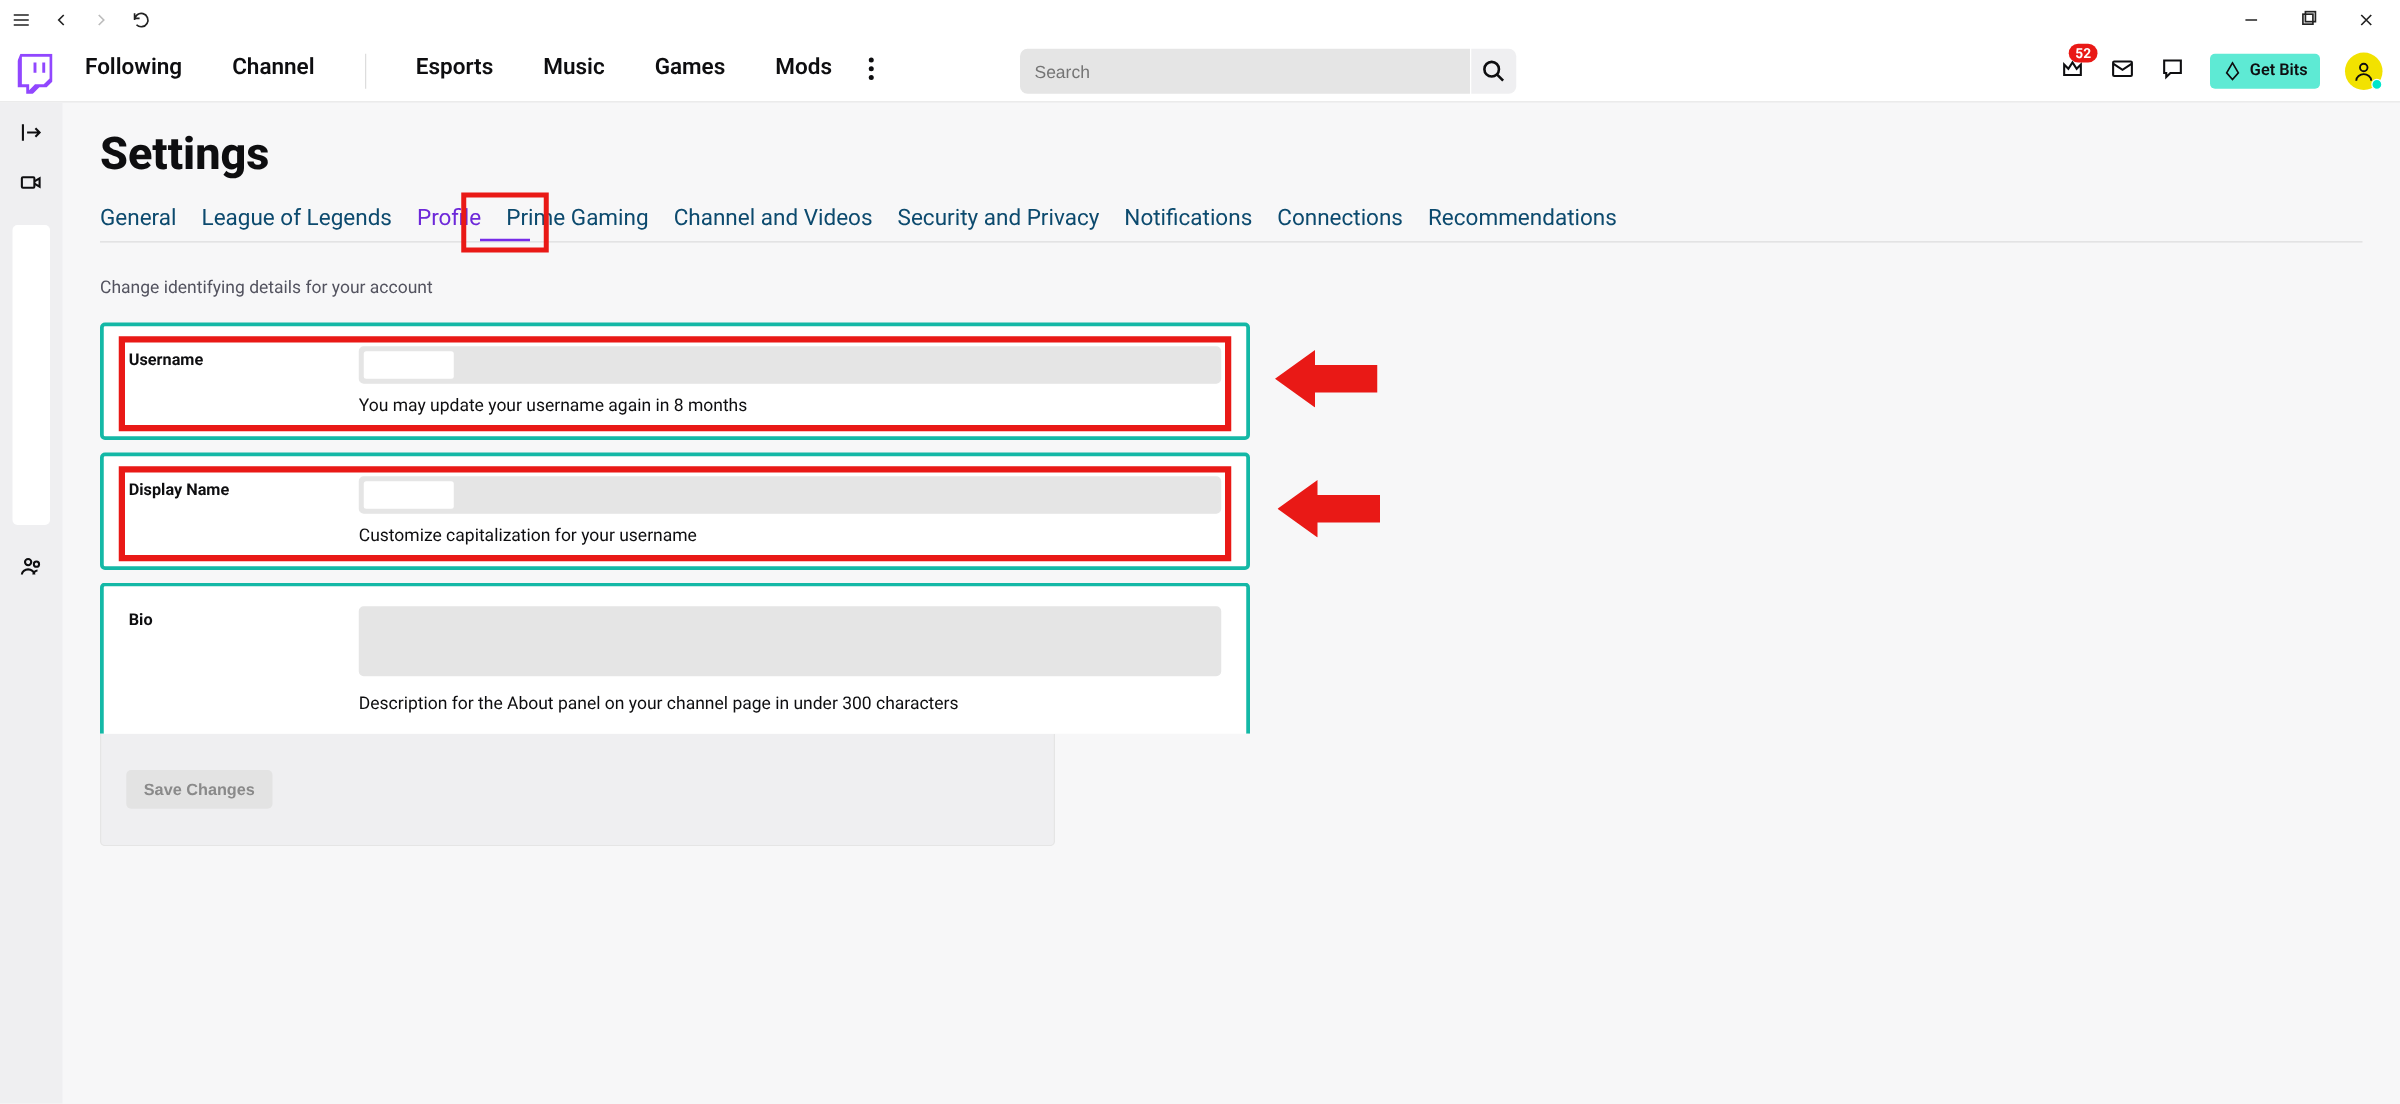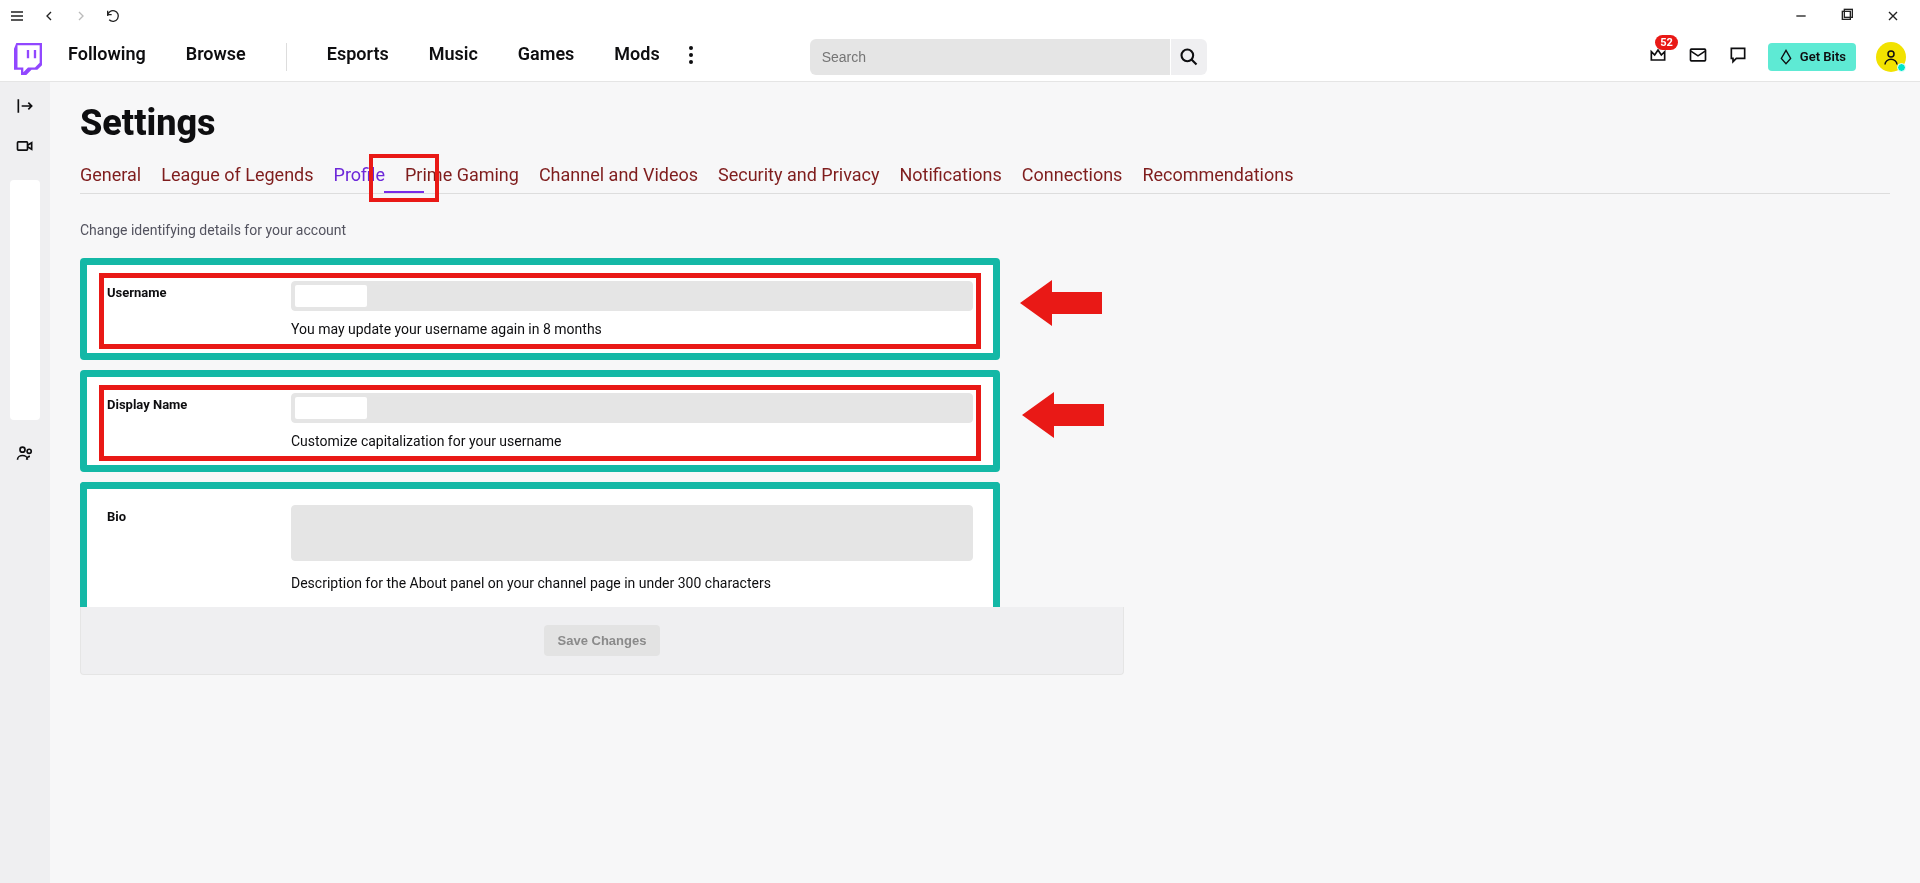--- a/index.html
+++ b/index.html
@@ -32,47 +32,47 @@
   
   .main-wrap { display: flex; height: calc(100% - 82px); }
   .left-sidebar { width: 50px; background: #efeff1; display: flex; flex-direction: column; align-items: center; padding-top: 14px; gap: 20px; }
   .side-icon { width: 20px; height: 20px; cursor: pointer; }
   .side-blank { width: 30px; height: 240px; background: #fff; border-radius: 4px; margin-top: 4px; }
   
   .content { flex: 1; padding: 20px 30px 0 30px; overflow-y: auto; }
   .page-title { font-size: 36px; font-weight: 800; margin-bottom: 20px; }
   
   .tabs { display: flex; gap: 20px; border-bottom: 1px solid #ddd; margin-bottom: 28px; position: relative; }
-  .tab { font-size: 18px; padding: 0 0 8px 0; cursor: pointer; color: #7f1d1d; }
+  .tab { font-size: 18px; padding: 0 0 8px 0; cursor: pointer; color: #0c4a6e; }
   .tab.active { color: #6d28d9; }
   .tab-highlight { position: absolute; border: 4px solid #e91916; padding: 4px 8px 8px 8px; left: 289px; top: -10px; width: 70px; height: 48px; pointer-events: none; }
   .tab-underline { height: 2px; background: #772ce8; width: 40px; position: absolute; left: 304px; bottom: 0; }
   
   .section-title { font-size: 18px; font-weight: 700; margin-bottom: 8px; }
   .section-sub { font-size: 14px; color: #53535f; margin-bottom: 20px; }
   
-  .card { background: #fff; border: 7px solid #14b8a6; border-radius: 4px; width: 920px; margin-bottom: 10px; position: relative; }
+  .card { background: #fff; border: 3px solid #14b8a6; border-radius: 4px; width: 920px; margin-bottom: 10px; position: relative; }
   .card-inner { padding: 16px 20px; }
   .form-row { display: flex; align-items: flex-start; }
   .form-label { width: 184px; font-size: 13px; font-weight: 700; padding-top: 4px; }
   .form-field { flex: 1; }
   .field-input { width: 100%; height: 30px; background: #e5e5e5; border: 1px solid #e5e5e5; border-radius: 4px; padding: 0 8px; font-size: 13px; margin-bottom: 10px; }
   .field-partial { position: relative; }
   .field-partial .white-block { position: absolute; left: 4px; top: 4px; width: 72px; height: 22px; background: #fff; border-radius: 2px; }
   .field-textarea { width: 100%; height: 56px; background: #e5e5e5; border: 1px solid #e5e5e5; border-radius: 4px; padding: 8px; font-size: 13px; margin-bottom: 10px; resize: none; font-family: inherit; }
   .field-help { font-size: 14px; color: #0e0e10; }
   
   .red-box-overlay { position: absolute; border: 5px solid #e91916; pointer-events: none; }
   .red-box-1 { left: 12px; top: 8px; right: 12px; height: 76px; }
   .red-box-2 { left: 12px; top: 8px; right: 12px; height: 76px; }
   
   .arrow { position: absolute; width: 82px; height: 46px; }
   .arrow svg { width: 100%; height: 100%; }
   
-  .bottom-bar { background: #efeff1; width: 1044px; padding: 18px 20px; display: flex; justify-content: center; border-radius: 0 0 4px 4px; border: 1px solid #e5e5e5; border-top: none; }
+  .bottom-bar { background: #efeff1; width: 764px; padding: 29px 20px; display: flex; justify-content: flex-start; border-radius: 0 0 4px 4px; border: 1px solid #e5e5e5; border-top: none; }
   .save-btn { background: #e3e3e3; color: #8a8a8a; border: none; padding: 8px 14px; border-radius: 4px; font-size: 13px; font-weight: 600; cursor: not-allowed; }
 </style>
 </head>
 <body>
 
 <div class="chrome-bar">
   <div class="chrome-left">
     <div class="chrome-icon">
         <svg viewBox="0 0 24 24">
           <path d="M3 6h18M3 12h18M3 18h18"></path>
@@ -116,21 +116,21 @@
 
 <div class="top-nav">
   <div class="logo">
     <svg viewBox="0 0 24 28" fill="#9147ff">
         <path d="M2 0L0 5v18h6v5h4l5-5h5l4-4V0H2zm20 17l-4 4h-6l-4 4v-4H3V2h19v15z"></path>
         <path d="M17 6h2v7h-2V6zm-6 0h2v7h-2V6z"></path>
       </svg>
   </div>
   <div class="nav-links">
     <span class="nav-link">Following</span>
-    <span class="nav-link">Browse</span>
+    <span class="nav-link">Channel</span>
     <div class="nav-divider"></div>
     <span class="nav-link">Esports</span>
     <span class="nav-link">Music</span>
     <span class="nav-link">Games</span>
     <span class="nav-link">Mods</span>
   </div>
   <div class="more-dots">
     <svg width="6" height="20" viewBox="0 0 6 20" fill="#0e0e10">
         <circle cx="3" cy="3" r="2"></circle>
         <circle cx="3" cy="10" r="2"></circle>

